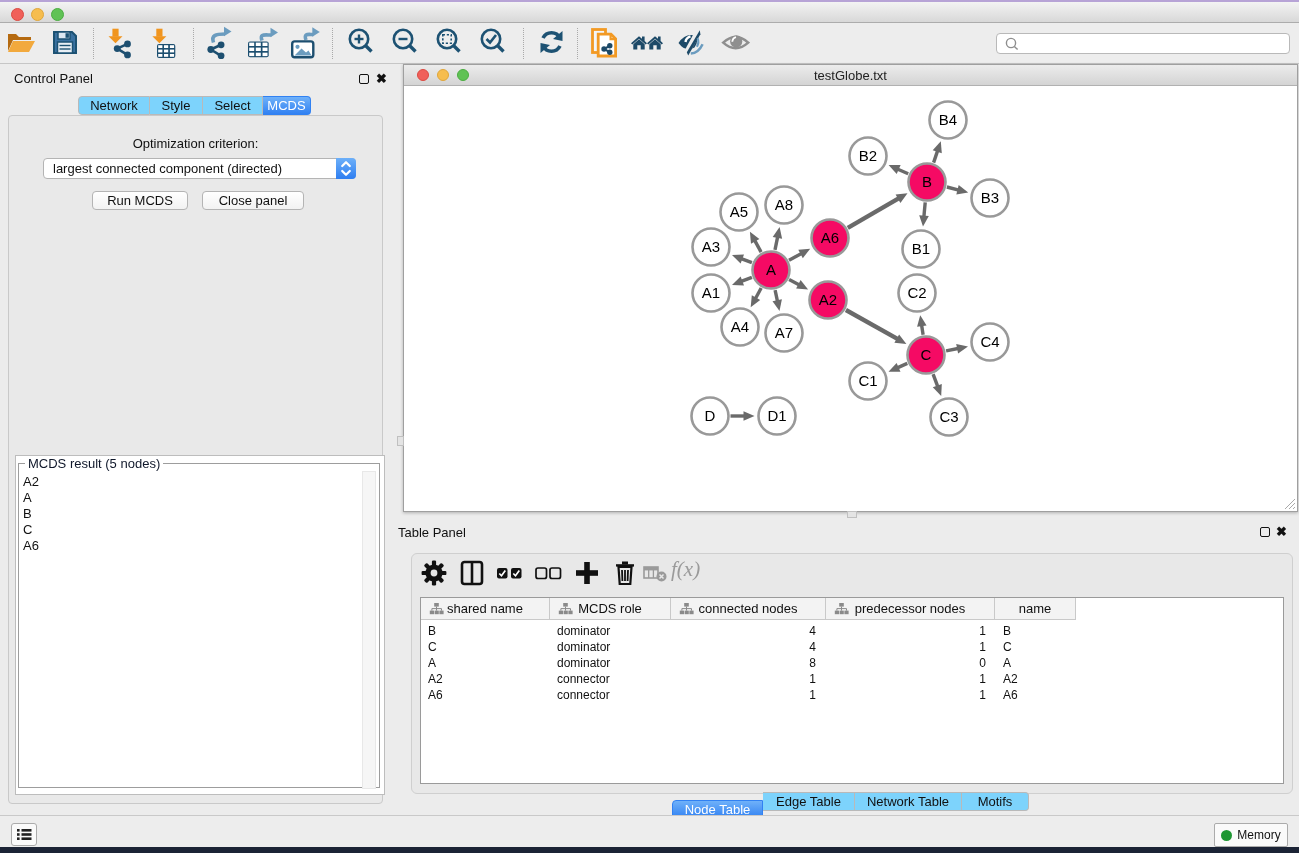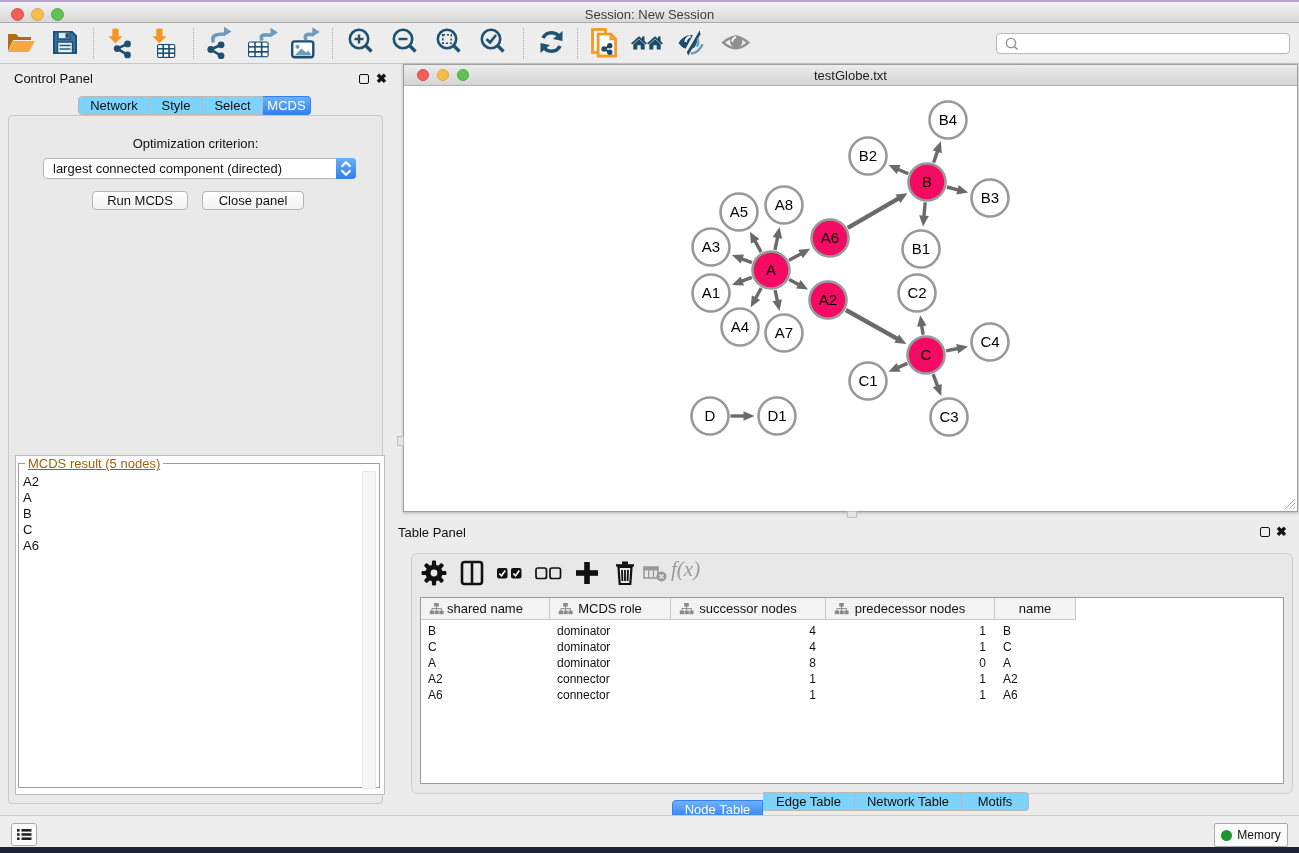--- a/index.html
+++ b/index.html
@@ -44,21 +44,21 @@
   #dd-step { position:absolute; right:-1px; top:-1px; width:20px; height:21px;
     background:linear-gradient(#6db0f9,#2e7ef1); border-radius:0 4px 4px 0; }
   .btn { position:absolute; height:19px; background:linear-gradient(#ffffff,#f2f2f2);
     border:1px solid #b4b4b4; border-radius:4px; font-size:13px; text-align:center;
     line-height:17px; color:#111; }
   #mcds-box { position:absolute; left:15px; top:391px; width:370px; height:340px;
     background:#fff; border:1px solid #bdbdbd; }
   #mcds-fs { position:absolute; left:2px; top:7px; width:362px; height:325px;
     border:1px solid #9d9d9d; }
   #mcds-label { position:absolute; left:6px; top:-8px; background:#fff; padding:0 3px;
-    font-size:13px; color:#a16207;text-decoration:underline; }
+    font-size:13px; color:#0f172a; }
   #mcds-scroll { position:absolute; right:8px; top:15px; width:14px; height:318px;
     background:#f6f6f6; border:1px solid #e8e8e8; }
   .mcds-item { position:absolute; left:7px; font-size:13px; color:#111; }
   
   #netwin { left:403px; top:64px; width:895px; height:448px; background:#fff;
     border:1px solid #9f9f9f; box-shadow:0 1px 3px rgba(0,0,0,0.25); }
   #netwin-tb { position:absolute; left:0; top:0; width:100%; height:21px;
     background:linear-gradient(#ececec,#d4d4d4); border-bottom:1px solid #b1b1b1; }
   #netwin-tb .tl { position:absolute; top:4px; width:12px; height:12px; border-radius:50%; }
   #netwin-title { position:absolute; top:3px; left:0; width:100%; text-align:center;
@@ -85,21 +85,20 @@
     font-size:12px; color:#111; line-height:22px; text-align:center; }
   #deskstrip { left:0; top:847px; width:1299px; height:6px; background:#1b2335; }
 </style>
 </head>
 <body>
 
   <div class="abs" id="titlebar">
     <div class="tl" style="left:11px; background:#f0605a; border:0.5px solid #db4a42;"></div>
     <div class="tl" style="left:31px; background:#f6bd4e; border:0.5px solid #e0a63a;"></div>
     <div class="tl" style="left:51px; background:#60c255; border:0.5px solid #4bad41;"></div>
-    <div id="title-text">Session: New Session</div>
   </div>
 
   <div class="abs" id="toolbar">
     <svg class="ticon" style="left:4px" width="34" height="34" viewBox="0 0 34 34">
       <path d="M4 9 L12 9 L15 12 L27 12 L27 15 L9 15 L4 26 Z" fill="#b56a10"></path>
       <path d="M9 16 L31 16 L25 27 L4 27 Z" fill="#f2a93d"></path>
     </svg>
     <svg class="ticon" style="left:48px" width="34" height="34" viewBox="0 0 34 34">
       <path d="M6 7 L24 7 L28 11 L28 28 L6 28 Z" fill="#3a71a0" stroke="#1d5273" stroke-width="2"></path>
       <rect x="10" y="7" width="12" height="7" fill="#dce8f2" stroke="#1d5273" stroke-width="1.5"></rect>
@@ -412,21 +411,21 @@
         <line x1="8.7" y1="13" x2="8.7" y2="21" stroke="#9a9a9a" stroke-width="1.3"></line>
         <line x1="13.4" y1="13" x2="13.4" y2="21" stroke="#9a9a9a" stroke-width="1.3"></line>
         <circle cx="21.5" cy="19.5" r="5" fill="#9a9a9a"></circle>
         <path d="M19.5 17.5 L23.5 21.5 M23.5 17.5 L19.5 21.5" stroke="#e8e8e8" stroke-width="1.5"></path>
       </svg>
       <div style="position:absolute;left:259px;top:3px;width:50px;font-family:'Liberation Serif',serif;font-style:italic;font-size:21px;color:#9a9a9a;">f(x)</div>
     </div>
     <div id="ttable">
       <div class="thcell" style="left:0; width:129px;">shared name</div>
       <div class="thcell" style="left:129px; width:121px;">MCDS role</div>
-      <div class="thcell" style="left:250px; width:155px;">successor nodes</div>
+      <div class="thcell" style="left:250px; width:155px;">connected nodes</div>
       <div class="thcell" style="left:405px; width:169px;">predecessor nodes</div>
       <div class="thcell" style="left:574px; width:81px; border-right:1px solid #c9c9c9;">name</div>
       <svg style="position:absolute;left:8px;top:4px" width="15" height="14" viewBox="0 0 15 14">
         <rect x="5.2" y="1" width="4.6" height="3.6" fill="#8a8a8a"></rect>
         <rect x="0.8" y="8.6" width="4.2" height="3.6" fill="#8a8a8a"></rect>
         <rect x="5.6" y="8.6" width="4.2" height="3.6" fill="#8a8a8a"></rect>
         <rect x="10.4" y="8.6" width="4.2" height="3.6" fill="#8a8a8a"></rect>
         <path d="M7.5 4.6 L7.5 6.6 M2.9 8.6 L2.9 6.6 L12.5 6.6 L12.5 8.6 M7.5 6.6 L7.5 8.6" fill="none" stroke="#8a8a8a" stroke-width="1"></path>
       </svg>
       <svg style="position:absolute;left:137px;top:4px" width="15" height="14" viewBox="0 0 15 14">

